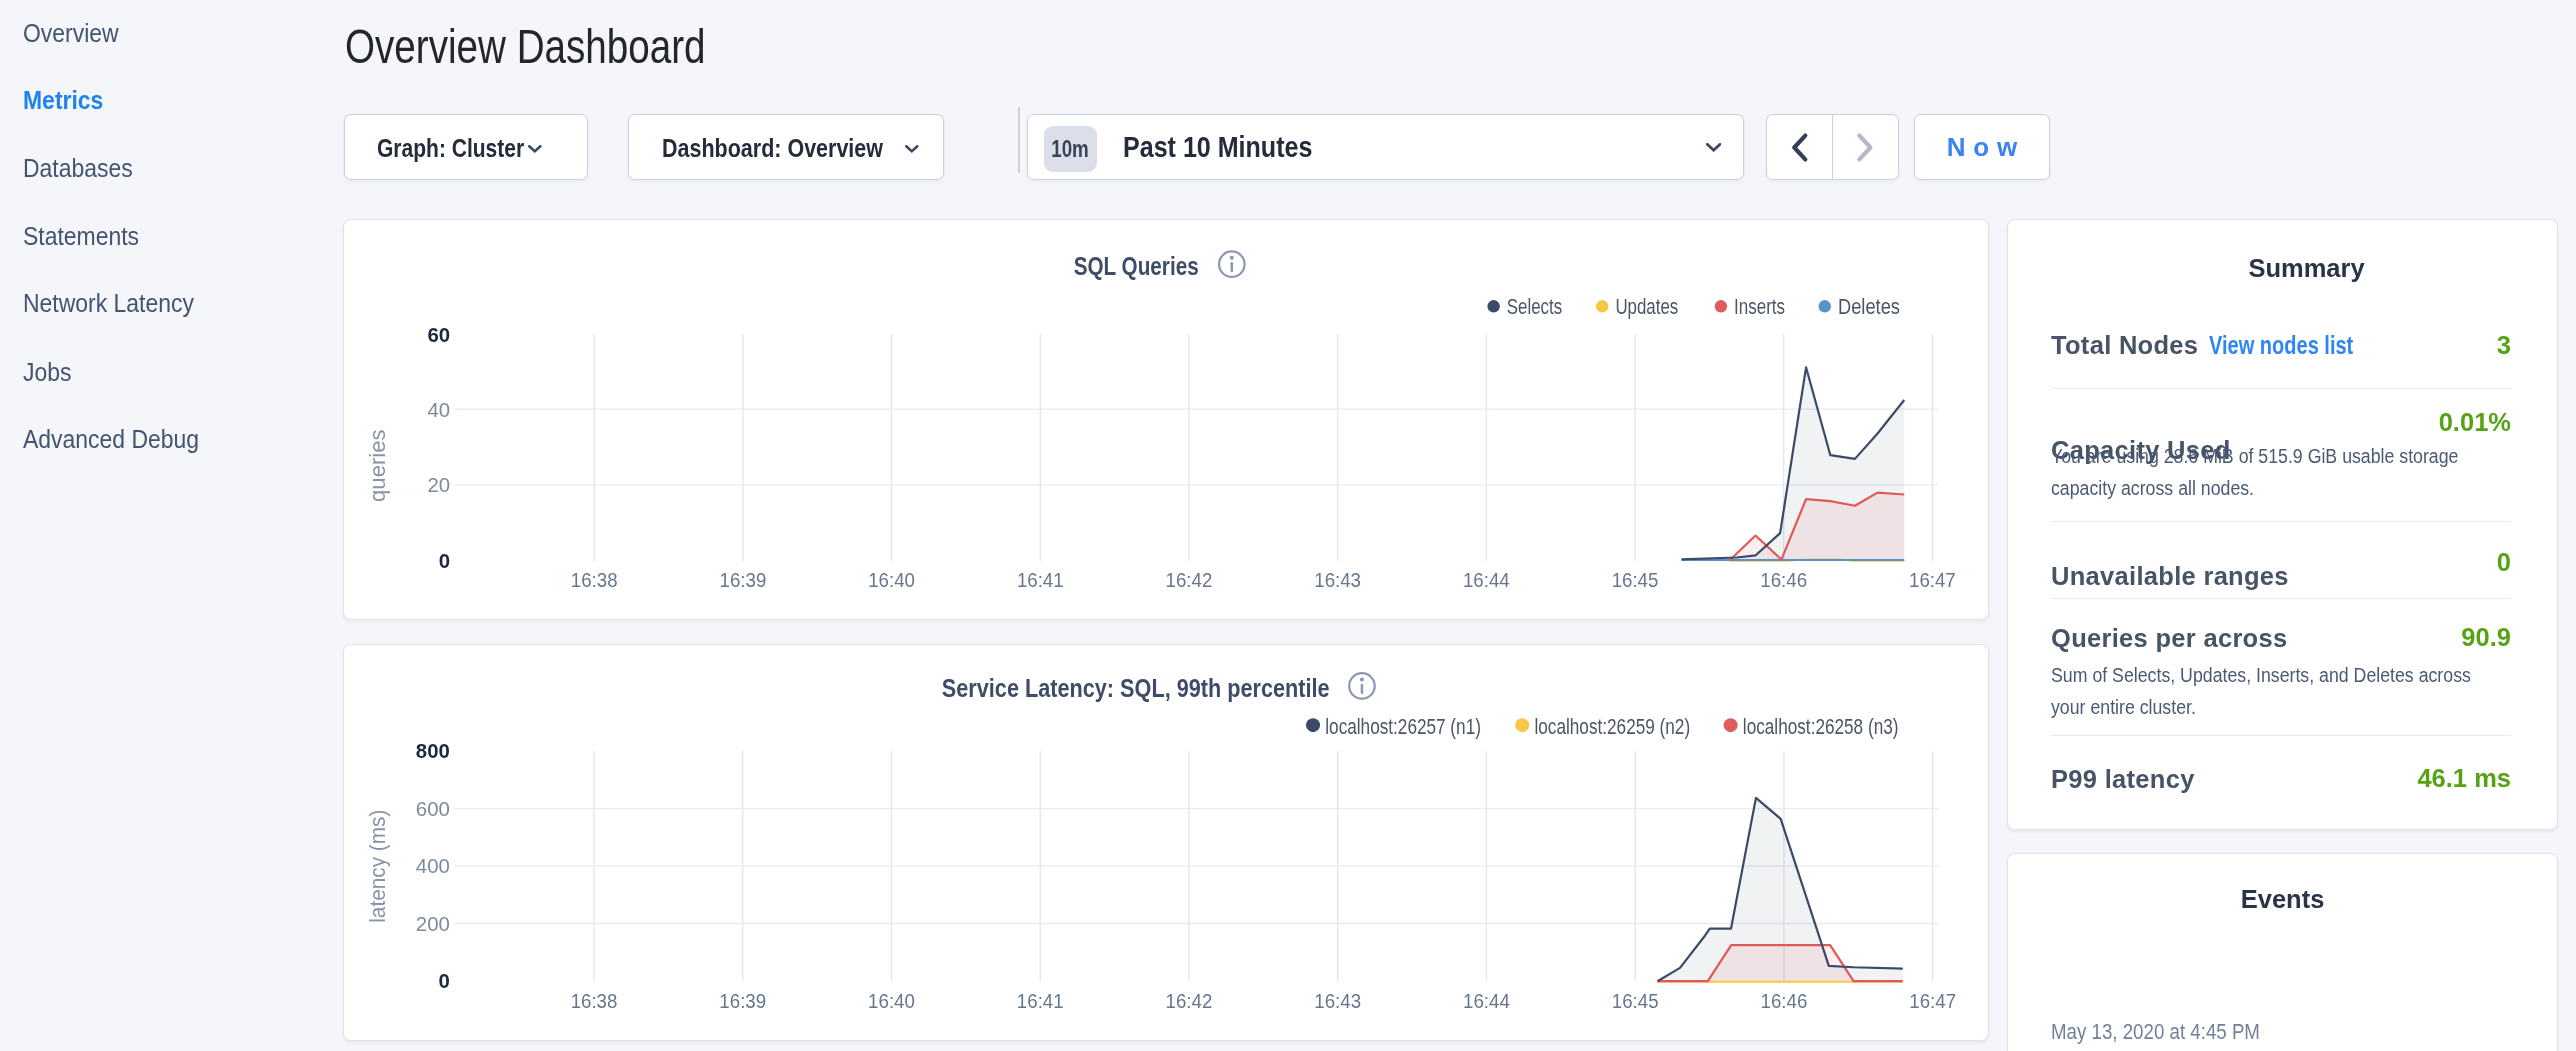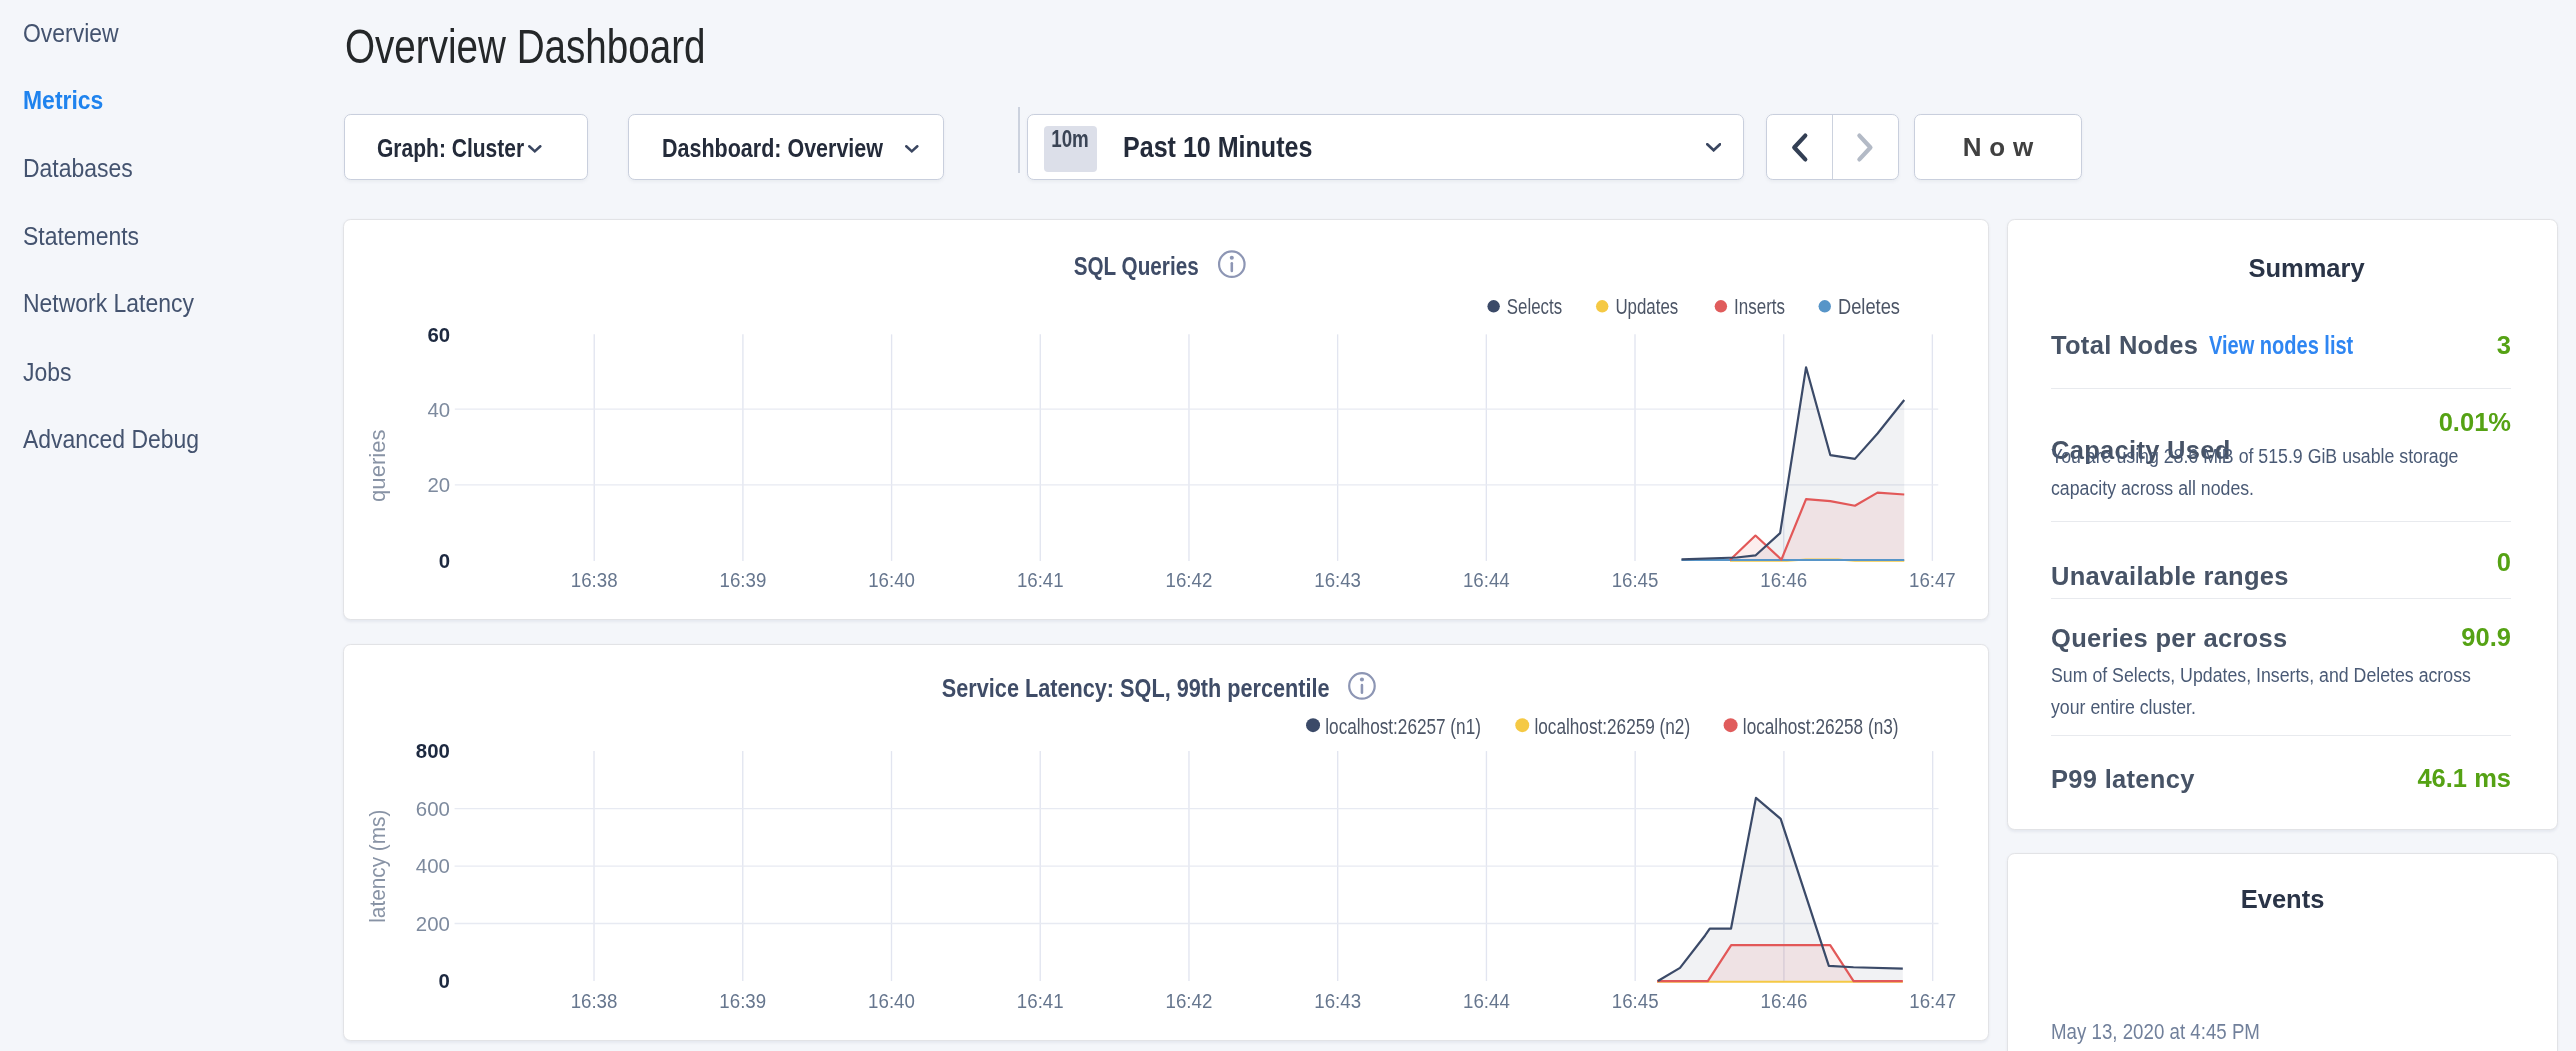--- a/index.html
+++ b/index.html
@@ -21,22 +21,22 @@
   
   .ctl {
     position:absolute; top:114px; height:66px; background:#fff;
     border:1.7px solid #c9cfdd; border-radius:6.8px;
     font-weight:bold; color:#242b3a; font-size:25.5px;
     box-shadow:0 1.7px 3.4px rgba(60,80,110,0.06);
   }
   .ctltext { position:absolute; white-space:nowrap; transform-origin:left top; }
   .vdivider { position:absolute; left:1018px; top:107px; height:66px; width:1.7px; background:#ccd2de; }
   .badge10m {
-    background:#dcdfe9; border-radius:4px; height:46px; width:53px;
-    display:flex; align-items:flex-start; justify-content:center;
+    background:#dcdfe9; border-radius:9px; height:46px; width:53px;
+    display:flex; align-items:center; justify-content:center;
     font-size:23px; font-weight:bold; color:#3a4455;
   }
   .badge10m > span { display:inline-block; }
   
   .card {
     position:absolute; background:#fff;
     border:1.7px solid #e2e3e6; border-radius:7.7px;
     box-shadow:0 1.7px 2.6px rgba(60,80,110,0.08);
   }
   
@@ -88,21 +88,21 @@
         <path d="M18 4 L5 18 L18 32" fill="none" stroke="#333f54" stroke-width="5" stroke-linecap="round" stroke-linejoin="round"></path>
       </svg>
     </div>
     <div style="width:1.7px; background:#ccd2de; height:100%;"></div>
     <div style="flex:1; display:flex; align-items:center; justify-content:center; height:100%;">
       <svg width="18.7" height="31" viewBox="0 0 22 36">
         <path d="M4 4 L17 18 L4 32" fill="none" stroke="#b3bac6" stroke-width="5" stroke-linecap="round" stroke-linejoin="round"></path>
       </svg>
     </div>
   </div>
-  <div class="ctl" style="left:1914px; width:168px; color:#404040; font-size:26px; display:flex; align-items:center; justify-content:center;">
+  <div class="ctl" style="left:1914px; width:136px; color:#3b82f6; font-size:26px; display:flex; align-items:center; justify-content:center;">
     <span style="letter-spacing:7.7px; margin-right:-7.7px;">Now</span>
   </div>
 
   <div class="card" style="left:343px; top:219px; width:1646px; height:401px;">
     <svg width="1643" height="397" viewBox="0 0 1932 467" style="display:block;">
 
       <text x="858" y="65" font-size="31" font-weight="bold" fill="#3f4c67" textLength="147" lengthAdjust="spacingAndGlyphs">SQL Queries</text>
       <circle cx="1044" cy="52" r="15" fill="none" stroke="#8d96b4" stroke-width="2.6"></circle>
       <circle cx="1044" cy="44.5" r="2.4" fill="#8d96b4"></circle>
       <rect x="1042.5" y="49.5" width="3" height="12" rx="1.5" fill="#8d96b4"></rect>

